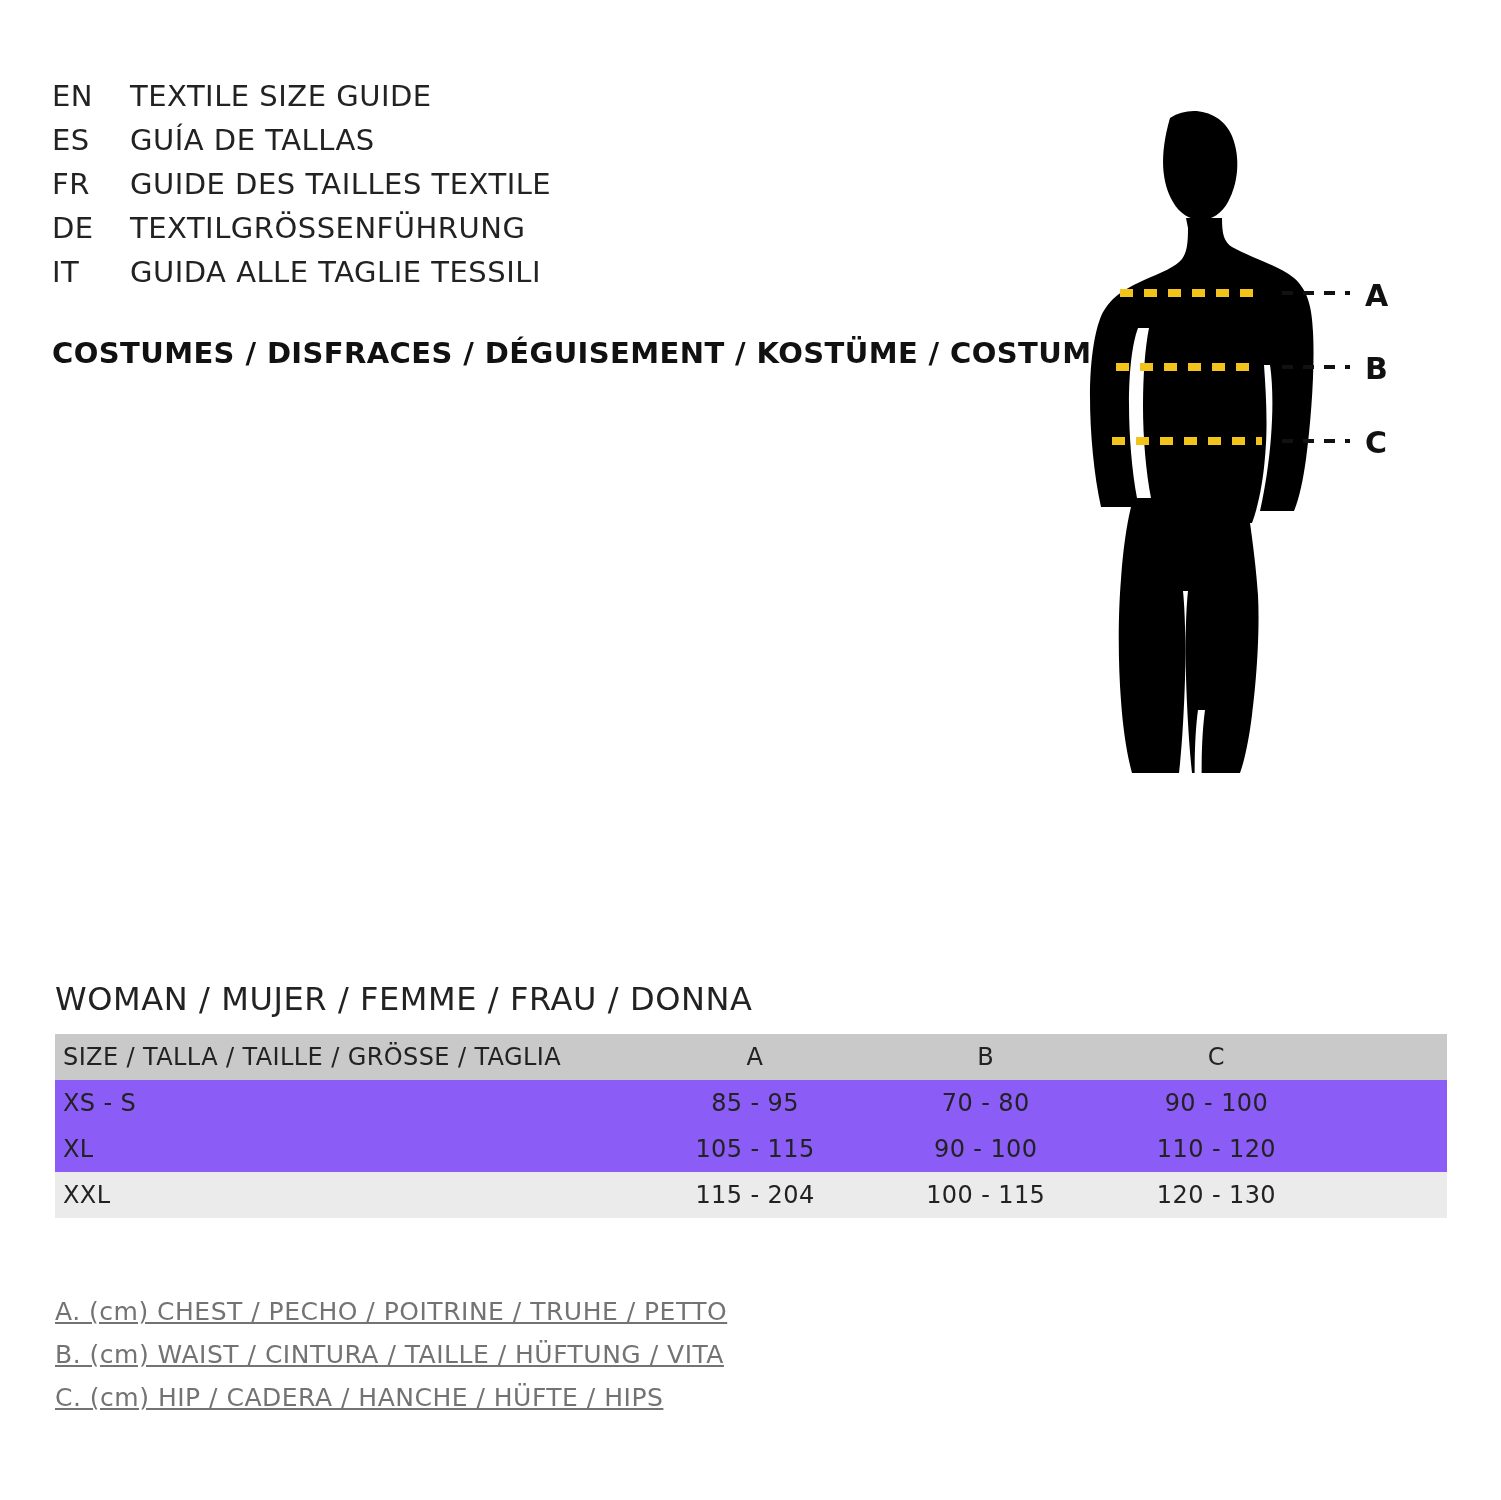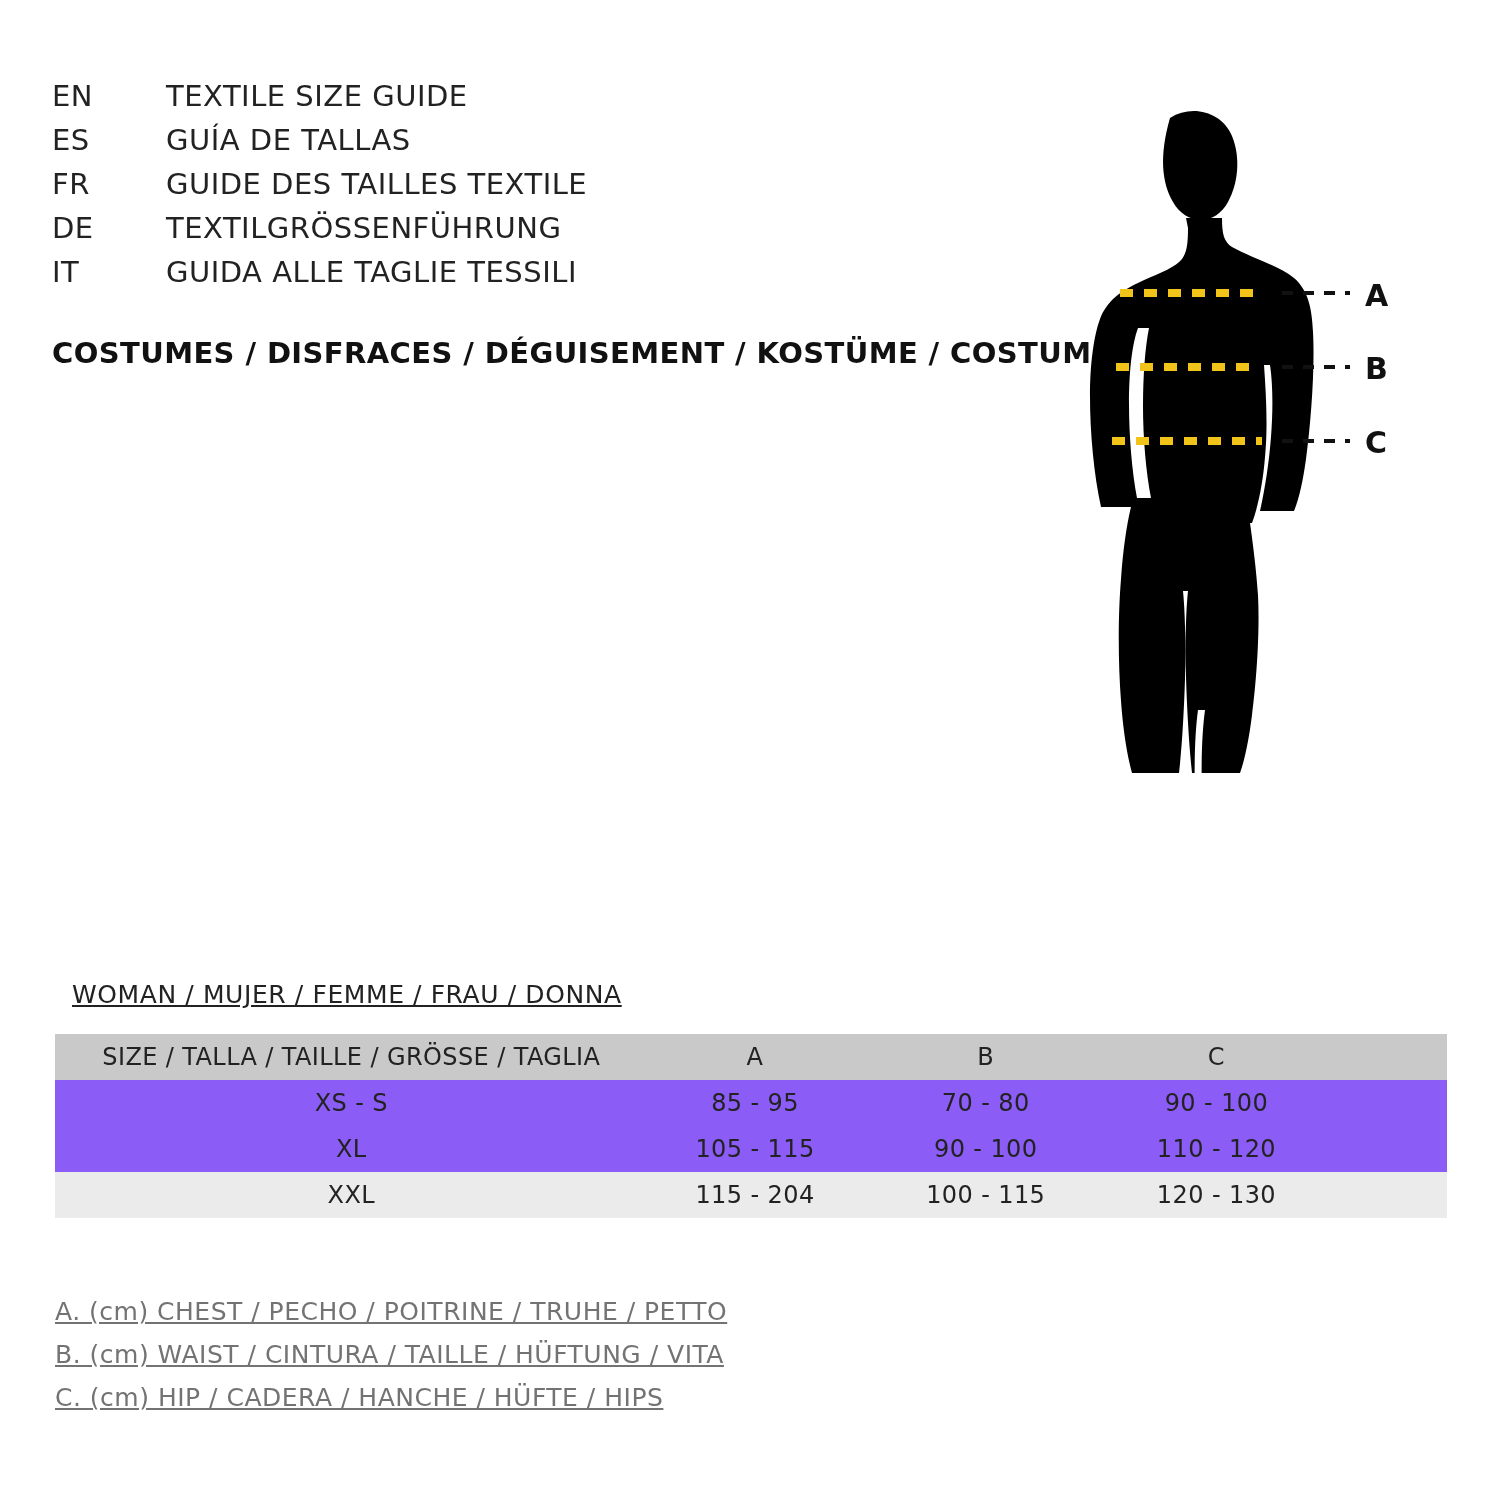--- a/index.html
+++ b/index.html
@@ -30,21 +30,20 @@
     letter-spacing: 0.5px;
     line-height: 1.52;
     color: #222222;
   }
   .lang-code {
     width: 78px;
     flex: 0 0 78px;
   }
   .lang-text {
     flex: 1 1 auto;
-    margin-left: 36px;
   }
 
   .costumes-line {
     position: absolute;
     left: 52px;
     top: 336px;
     font-size: 29px;
     font-weight: bold;
     letter-spacing: 0.4px;
     color: #111111;
@@ -70,46 +69,45 @@
     color: #111111;
     letter-spacing: 0.5px;
   }
   .marker-a { left: 345px; top: 218px; }
   .marker-b { left: 345px; top: 291px; }
   .marker-c { left: 345px; top: 365px; }
 
   
   .table-title {
     position: absolute;
-    left: 72px;
+    left: 55px;
     top: 980px;
-    font-size: 25px;
+    font-size: 32px;
     letter-spacing: 0.6px;
     color: #222222;
-    text-decoration: underline;
   }
   table.size-table {
     position: absolute;
     left: 55px;
     top: 1034px;
     width: 1392px;
     border-collapse: collapse;
     font-size: 24px;
     color: #222222;
   }
   table.size-table th,
   table.size-table td {
     padding: 9px 0 9px 0;
     font-weight: normal;
     text-align: center;
     letter-spacing: 0.4px;
   }
   table.size-table th.first-col,
   table.size-table td.first-col {
-    text-align: center;
+    text-align: left;
     padding-left: 8px;
     width: 580px;
   }
   table.size-table thead tr {
     background: #c9c9c9;
   }
   table.size-table tbody tr.odd {
     background: #8b5cf6;
   }
   table.size-table tbody tr.even {

